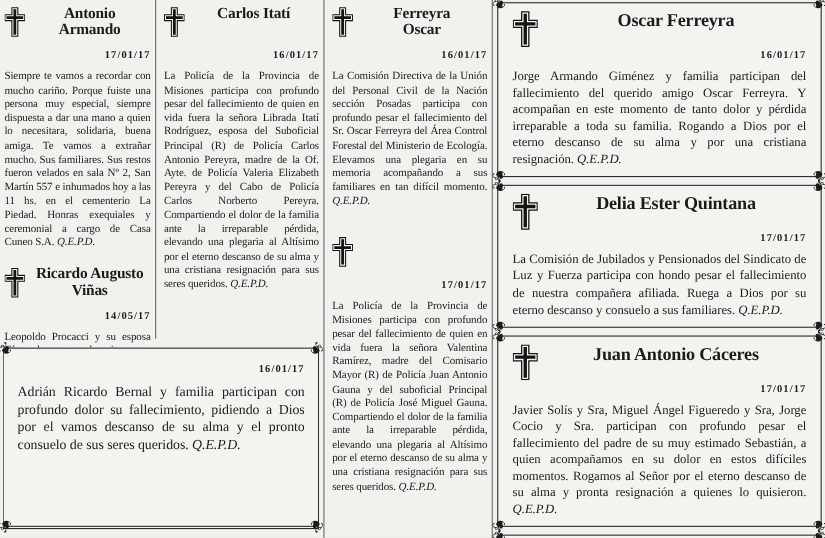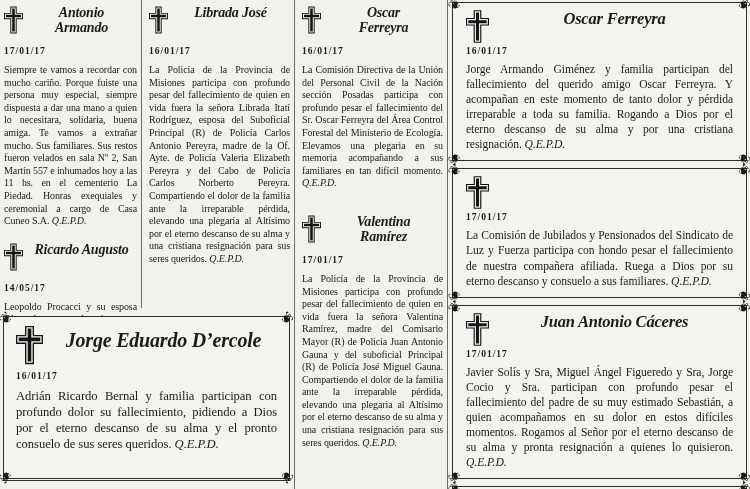--- a/index.html
+++ b/index.html
@@ -19,25 +19,25 @@
   #col2 { left:149px; width:141px; }
   #col3 { left:302px; width:141px; }
   #col4 { left:452px; top:2px; width:295px; display:flex; flex-direction:column; gap:7px; }
 
   
   .obit { margin-bottom:14px; }
   .obit-head { position:relative; min-height:32px; padding-left:22px; text-align:center; }
   .cross { display:block; }
   .obit-head .cross { position:absolute; left:0; top:1px; width:19px; height:28px; }
   .obit-name {
-    font-style:italic; font-weight:bold; font-size:14px; line-height:1.1;
+    font-weight:bold; font-size:14px; line-height:1.1;
     letter-spacing:-0.2px;
   }
   .obit-date {
-    text-align:left; font-weight:bold; font-size:9.5px; letter-spacing:1px;
+    text-align:right; font-weight:bold; font-size:9.5px; letter-spacing:1px;
     margin:9px 0 8px 0;
   }
   .obit-body {
     font-size:10px; line-height:1.26; text-align:justify; letter-spacing:-0.1px;
   }
   .qepd { font-weight:normal; font-style:italic; }
 
   
   .boxed {
     position:relative; background:#f4f3f0;
@@ -104,85 +104,76 @@
       <p class="obit-body"><span>Siempre te vamos a recordar con mucho cariño. Porque fuiste una persona muy especial, siempre dispuesta a dar una mano a quien lo necesitara, solidaria, buena amiga. Te vamos a extrañar mucho. Sus familiares. Sus restos fueron velados en sala Nº 2, San Martín 557 e inhumados hoy a las 11 hs. en el cementerio La Piedad. Honras exequiales y ceremonial a cargo de Casa Cuneo S.A.</span> <span class="qepd">Q.E.P.D.</span></p>
     </div>
 
     <div class="obit">
       <div class="obit-head">
         <svg class="cross">
             <use href="#cross-sym"></use>
           </svg>
         <div class="obit-name">
           <div>Ricardo Augusto</div>
+          <div>Viñas</div>
         </div>
       </div>
       <div class="obit-date">14/05/17</div>
       <p class="obit-body"><span>Leopoldo Procacci y su esposa Olga, elevan una plegaria por su eterno descanso y piden para sus deudos cristiana resignación.</span> <span class="qepd">Q.E.P.D.</span></p>
     </div>
   </div>
 
   <div class="col" id="col2">
     <div class="obit">
       <div class="obit-head">
         <svg class="cross">
             <use href="#cross-sym"></use>
           </svg>
         <div class="obit-name">
-          <div>Librada José</div>
+          <div>Carlos Itatí</div>
         </div>
       </div>
       <div class="obit-date">16/01/17</div>
       <p class="obit-body"><span>La Policía de la Provincia de Misiones participa con profundo pesar del fallecimiento de quien en vida fuera la señora Librada Itatí Rodríguez, esposa del Suboficial Principal (R) de Policía Carlos Antonio Pereyra, madre de la Of. Ayte. de Policía Valeria Elizabeth Pereyra y del Cabo de Policía Carlos Norberto Pereyra. Compartiendo el dolor de la familia ante la irreparable pérdida, elevando una plegaria al Altísimo por el eterno descanso de su alma y una cristiana resignación para sus seres queridos.</span> <span class="qepd">Q.E.P.D.</span></p>
     </div>
   </div>
 
   <div class="col" id="col3">
     <div class="obit">
       <div class="obit-head">
         <svg class="cross">
             <use href="#cross-sym"></use>
           </svg>
         <div class="obit-name">
+          <div>Ferreyra</div>
           <div>Oscar</div>
-          <div>Ferreyra</div>
         </div>
       </div>
       <div class="obit-date">16/01/17</div>
       <p class="obit-body"><span>La Comisión Directiva de la Unión del Personal Civil de la Nación sección Posadas participa con profundo pesar el fallecimiento del Sr. Oscar Ferreyra del Área Control Forestal del Ministerio de Ecología. Elevamos una plegaria en su memoria acompañando a sus familiares en tan difícil momento.</span> <span class="qepd">Q.E.P.D.</span></p>
     </div>
 
     <div class="obit" style="margin-top:24px;">
       <div class="obit-head">
         <svg class="cross">
             <use href="#cross-sym"></use>
           </svg>
-        <div class="obit-name">
-          <div>Valentina</div>
-          <div>Ramírez</div>
-        </div>
       </div>
       <div class="obit-date">17/01/17</div>
       <p class="obit-body"><span>La Policía de la Provincia de Misiones participa con profundo pesar del fallecimiento de quien en vida fuera la señora Valentina Ramírez, madre del Comisario Mayor (R) de Policía Juan Antonio Gauna y del suboficial Principal (R) de Policía José Miguel Gauna. Compartiendo el dolor de la familia ante la irreparable pérdida, elevando una plegaria al Altísimo por el eterno descanso de su alma y una cristiana resignación para sus seres queridos.</span> <span class="qepd">Q.E.P.D.</span></p>
     </div>
   </div>
 
   <div class="boxed" id="box-big">
     <span class="corner tl">❦</span>
     <span class="corner tr">❦</span>
     <span class="corner bl">❦</span>
     <span class="corner br">❦</span>
-    <div class="obit-head">
-      <svg class="cross">
-          <use href="#cross-sym"></use>
-        </svg>
-      <div class="obit-name">Jorge Eduardo D’ercole</div>
-    </div>
     <div class="obit-date">16/01/17</div>
-    <p class="obit-body"><span>Adrián Ricardo Bernal y familia participan con profundo dolor su fallecimiento, pidiendo a Dios por el eterno descanso de su alma y el pronto consuelo de sus seres queridos.</span> <span class="qepd">Q.E.P.D.</span></p>
+    <p class="obit-body"><span>Adrián Ricardo Bernal y familia participan con profundo dolor su fallecimiento, pidiendo a Dios por el vamos descanso de su alma y el pronto consuelo de sus seres queridos.</span> <span class="qepd">Q.E.P.D.</span></p>
   </div>
 
   <div class="col" id="col4">
 
     <div class="boxed">
       <span class="corner tl">❦</span>
       <span class="corner tr">❦</span>
       <span class="corner bl">❦</span>
       <span class="corner br">❦</span>
       <div class="obit-head">
@@ -197,20 +188,21 @@
 
     <div class="boxed">
       <span class="corner tl">❦</span>
       <span class="corner tr">❦</span>
       <span class="corner bl">❦</span>
       <span class="corner br">❦</span>
       <div class="obit-head">
         <svg class="cross">
             <use href="#cross-sym"></use>
           </svg>
+        <div class="obit-name">Delia Ester Quintana</div>
       </div>
       <div class="obit-date">17/01/17</div>
       <p class="obit-body"><span>La Comisión de Jubilados y Pensionados del Sindicato de Luz y Fuerza participa con hondo pesar el fallecimiento de nuestra compañera afiliada. Ruega a Dios por su eterno descanso y consuelo a sus familiares.</span> <span class="qepd">Q.E.P.D.</span></p>
     </div>
 
     <div class="boxed">
       <span class="corner tl">❦</span>
       <span class="corner tr">❦</span>
       <span class="corner bl">❦</span>
       <span class="corner br">❦</span>

